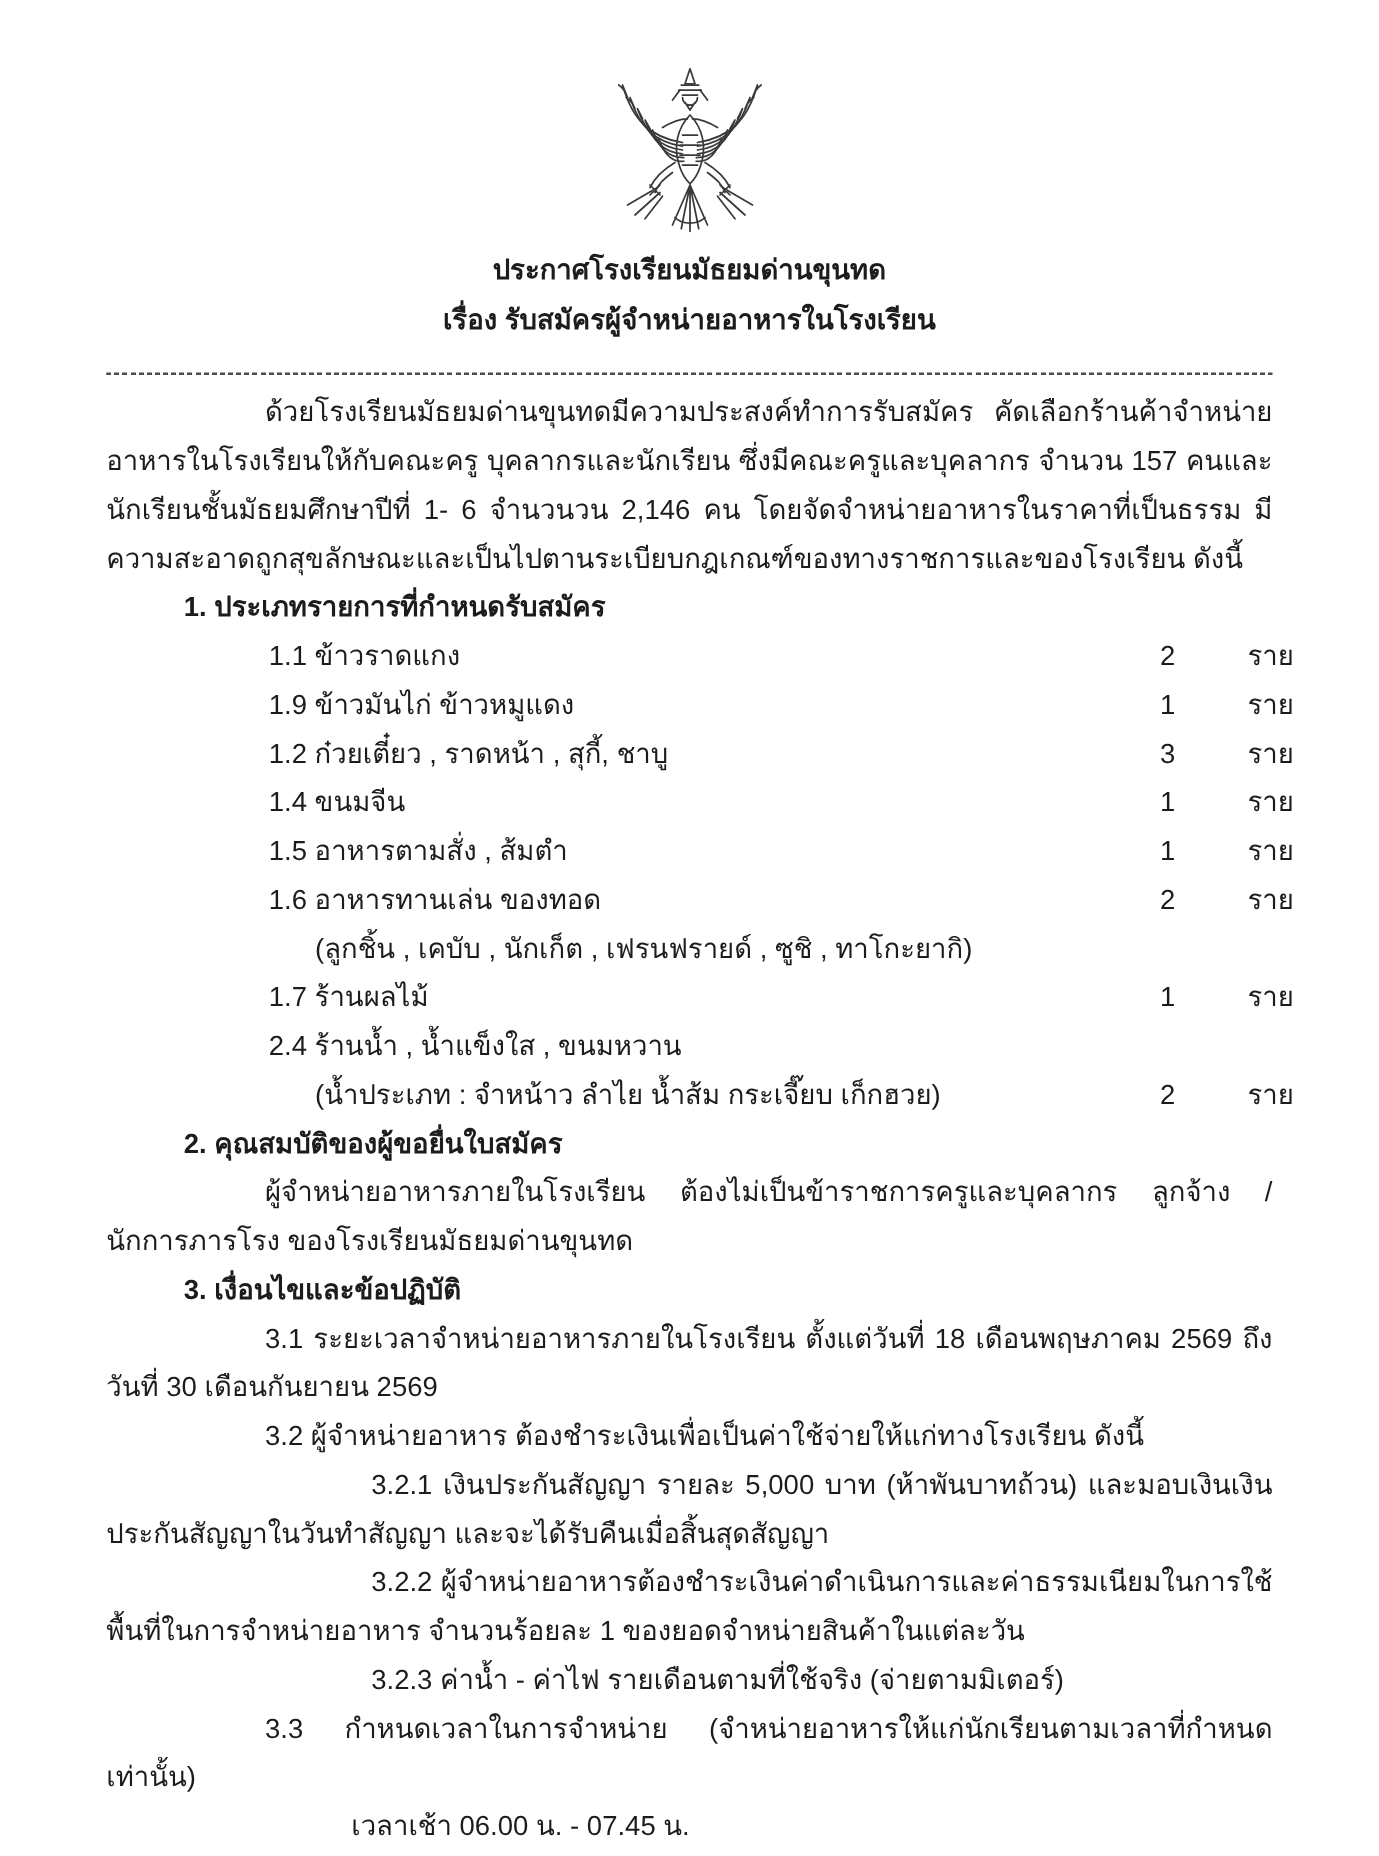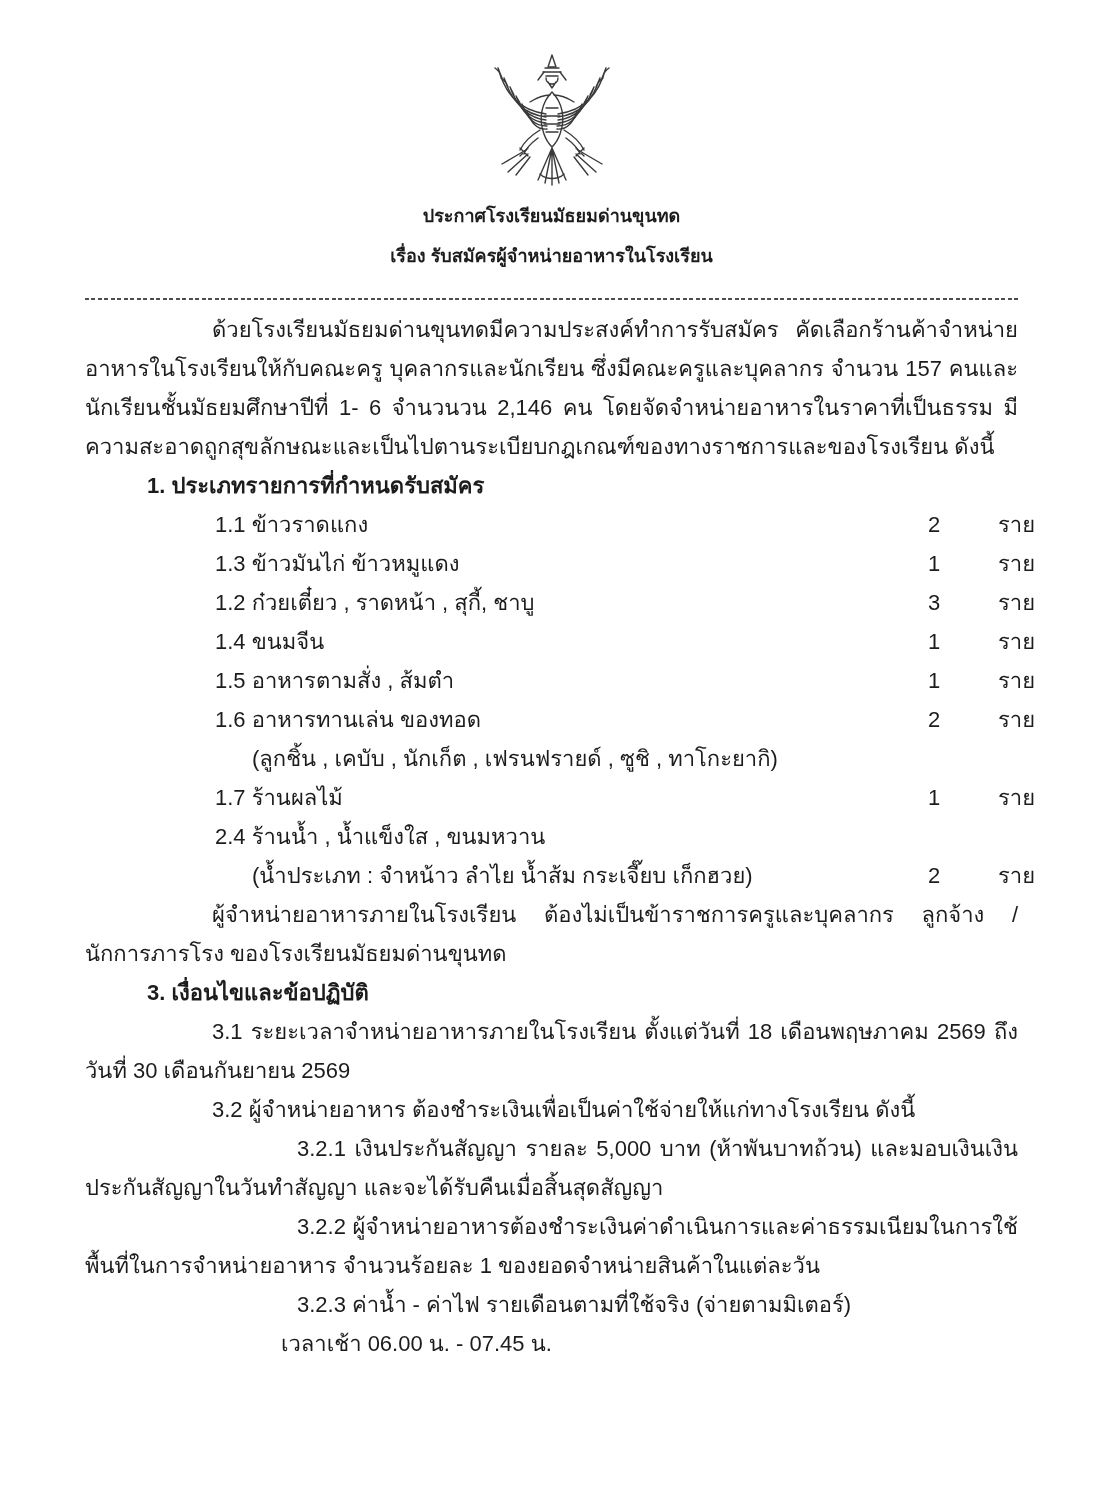--- a/index.html
+++ b/index.html
@@ -17,21 +17,21 @@
     font-size: 22px;
     line-height: 39px;
     box-sizing: border-box;
     padding: 0 85px;
   }
   .emblem-wrap { text-align: center; padding-top: 52px; height: 140px; }
   .emblem-wrap svg { display: inline-block; }
   .doc-title, .doc-subject {
     text-align: center;
     font-weight: bold;
-    font-size: 18px;
+    font-size: 22px;
     line-height: 40px;
   }
   .doc-title { margin-top: 4px; }
   .divider {
     height: 2px;
     margin: 22px 0 10px 0;
     background: repeating-linear-gradient(90deg, #4d4d4d 0 4px, transparent 4px 6.5px);
   }
   p { margin: 0; }
   .just { text-align: justify; text-align-last: left; overflow-wrap: break-word; }
@@ -98,21 +98,21 @@
   <p class="just ind1">ด้วยโรงเรียนมัธยมด่านขุนทดมีความประสงค์ทำการรับสมัคร คัดเลือกร้านค้าจำหน่ายอาหารในโรงเรียนให้กับคณะครู บุคลากรและนักเรียน ซึ่งมีคณะครูและบุคลากร จำนวน 157 คนและนักเรียนชั้นมัธยมศึกษาปีที่ 1- 6 จำนวนวน 2,146 คน โดยจัดจำหน่ายอาหารในราคาที่เป็นธรรม มีความสะอาดถูกสุขลักษณะและเป็นไปตานระเบียบกฎเกณฑ์ของทางราชการและของโรงเรียน ดังนี้</p>
 
   <p class="sec-heading">1. ประเภทรายการที่กำหนดรับสมัคร</p>
 
   <div class="menu-row">
     <span>1.1 ข้าวราดแกง</span>
     <span class="qty">2</span>
     <span class="unit">ราย</span>
   </div>
   <div class="menu-row">
-    <span>1.3 ข้าวมันไก่ ข้าวหมูแดง</span>
+    <span>1.9 ข้าวมันไก่ ข้าวหมูแดง</span>
     <span class="qty">1</span>
     <span class="unit">ราย</span>
   </div>
   <div class="menu-row">
     <span>1.2 ก๋วยเตี๋ยว , ราดหน้า , สุกี้, ชาบู</span>
     <span class="qty">3</span>
     <span class="unit">ราย</span>
   </div>
   <div class="menu-row">
     <span>1.4 ขนมจีน</span>
@@ -139,23 +139,25 @@
   </div>
   <div class="menu-row">
     <span>2.4 ร้านน้ำ , น้ำแข็งใส , ขนมหวาน</span>
   </div>
   <div class="menu-row sub">
     <span>(น้ำประเภท : จำหน้าว ลำไย น้ำส้ม กระเจี๊ยบ เก็กฮวย)</span>
     <span class="qty">2</span>
     <span class="unit">ราย</span>
   </div>
 
+  <p class="sec-heading">2. คุณสมบัติของผู้ขอยื่นใบสมัคร</p>
   <p class="just ind1">ผู้จำหน่ายอาหารภายในโรงเรียน ต้องไม่เป็นข้าราชการครูและบุคลากร ลูกจ้าง / นักการภารโรง ของโรงเรียนมัธยมด่านขุนทด</p>
 
   <p class="sec-heading">3. เงื่อนไขและข้อปฏิบัติ</p>
   <p class="just ind1">3.1 ระยะเวลาจำหน่ายอาหารภายในโรงเรียน ตั้งแต่วันที่ 18 เดือนพฤษภาคม 2569 ถึง วันที่ 30 เดือนกันยายน 2569</p>
   <p class="just ind1">3.2 ผู้จำหน่ายอาหาร ต้องชำระเงินเพื่อเป็นค่าใช้จ่ายให้แก่ทางโรงเรียน ดังนี้</p>
   <p class="just ind2">3.2.1 เงินประกันสัญญา รายละ 5,000 บาท (ห้าพันบาทถ้วน) และมอบเงินเงินประกันสัญญาในวันทำสัญญา และจะได้รับคืนเมื่อสิ้นสุดสัญญา</p>
   <p class="just ind2">3.2.2 ผู้จำหน่ายอาหารต้องชำระเงินค่าดำเนินการและค่าธรรมเนียมในการใช้พื้นที่ในการจำหน่ายอาหาร จำนวนร้อยละ 1 ของยอดจำหน่ายสินค้าในแต่ละวัน</p>
   <p class="just ind2">3.2.3 ค่าน้ำ - ค่าไฟ รายเดือนตามที่ใช้จริง (จ่ายตามมิเตอร์)</p>
+  <p class="just ind1">3.3 กำหนดเวลาในการจำหน่าย (จำหน่ายอาหารให้แก่นักเรียนตามเวลาที่กำหนดเท่านั้น)</p>
   <p class="time-line">เวลาเช้า 06.00 น. - 07.45 น.</p>
 
 </div>
 
 </body></html>

